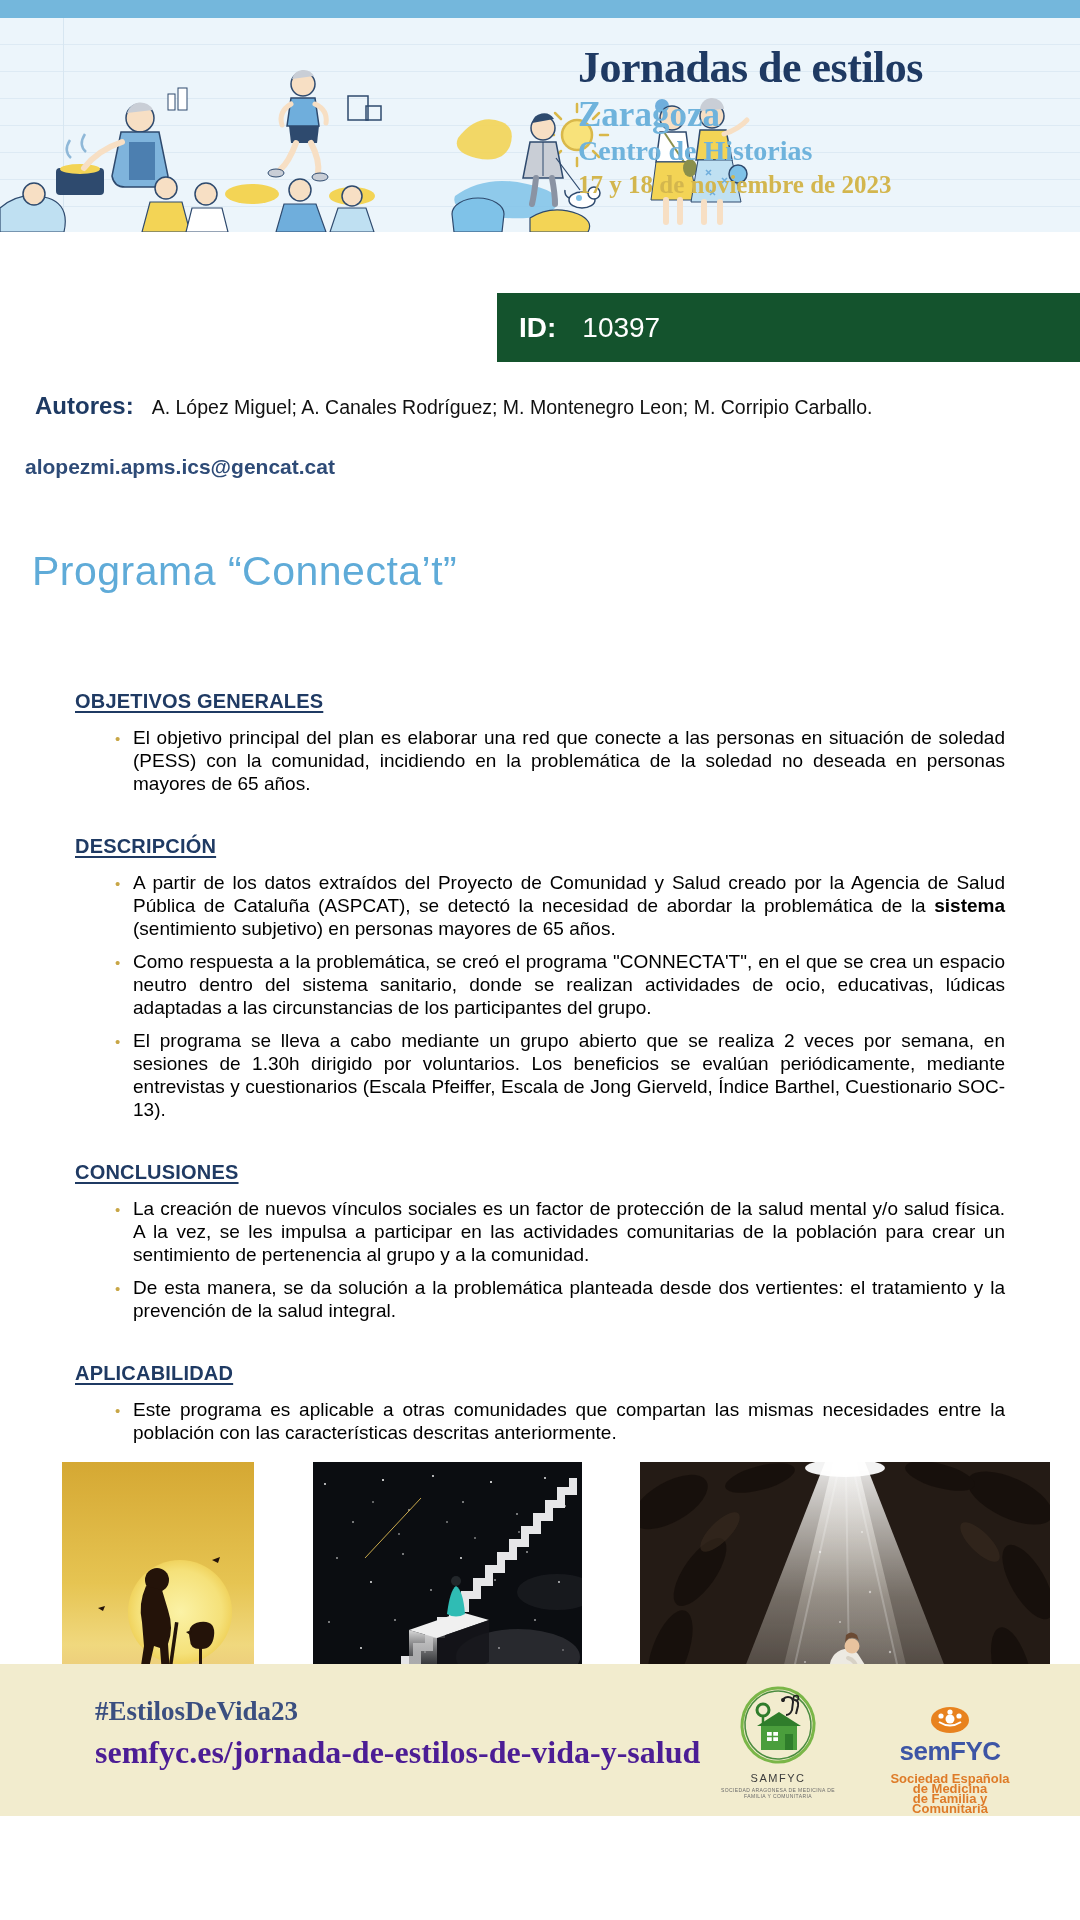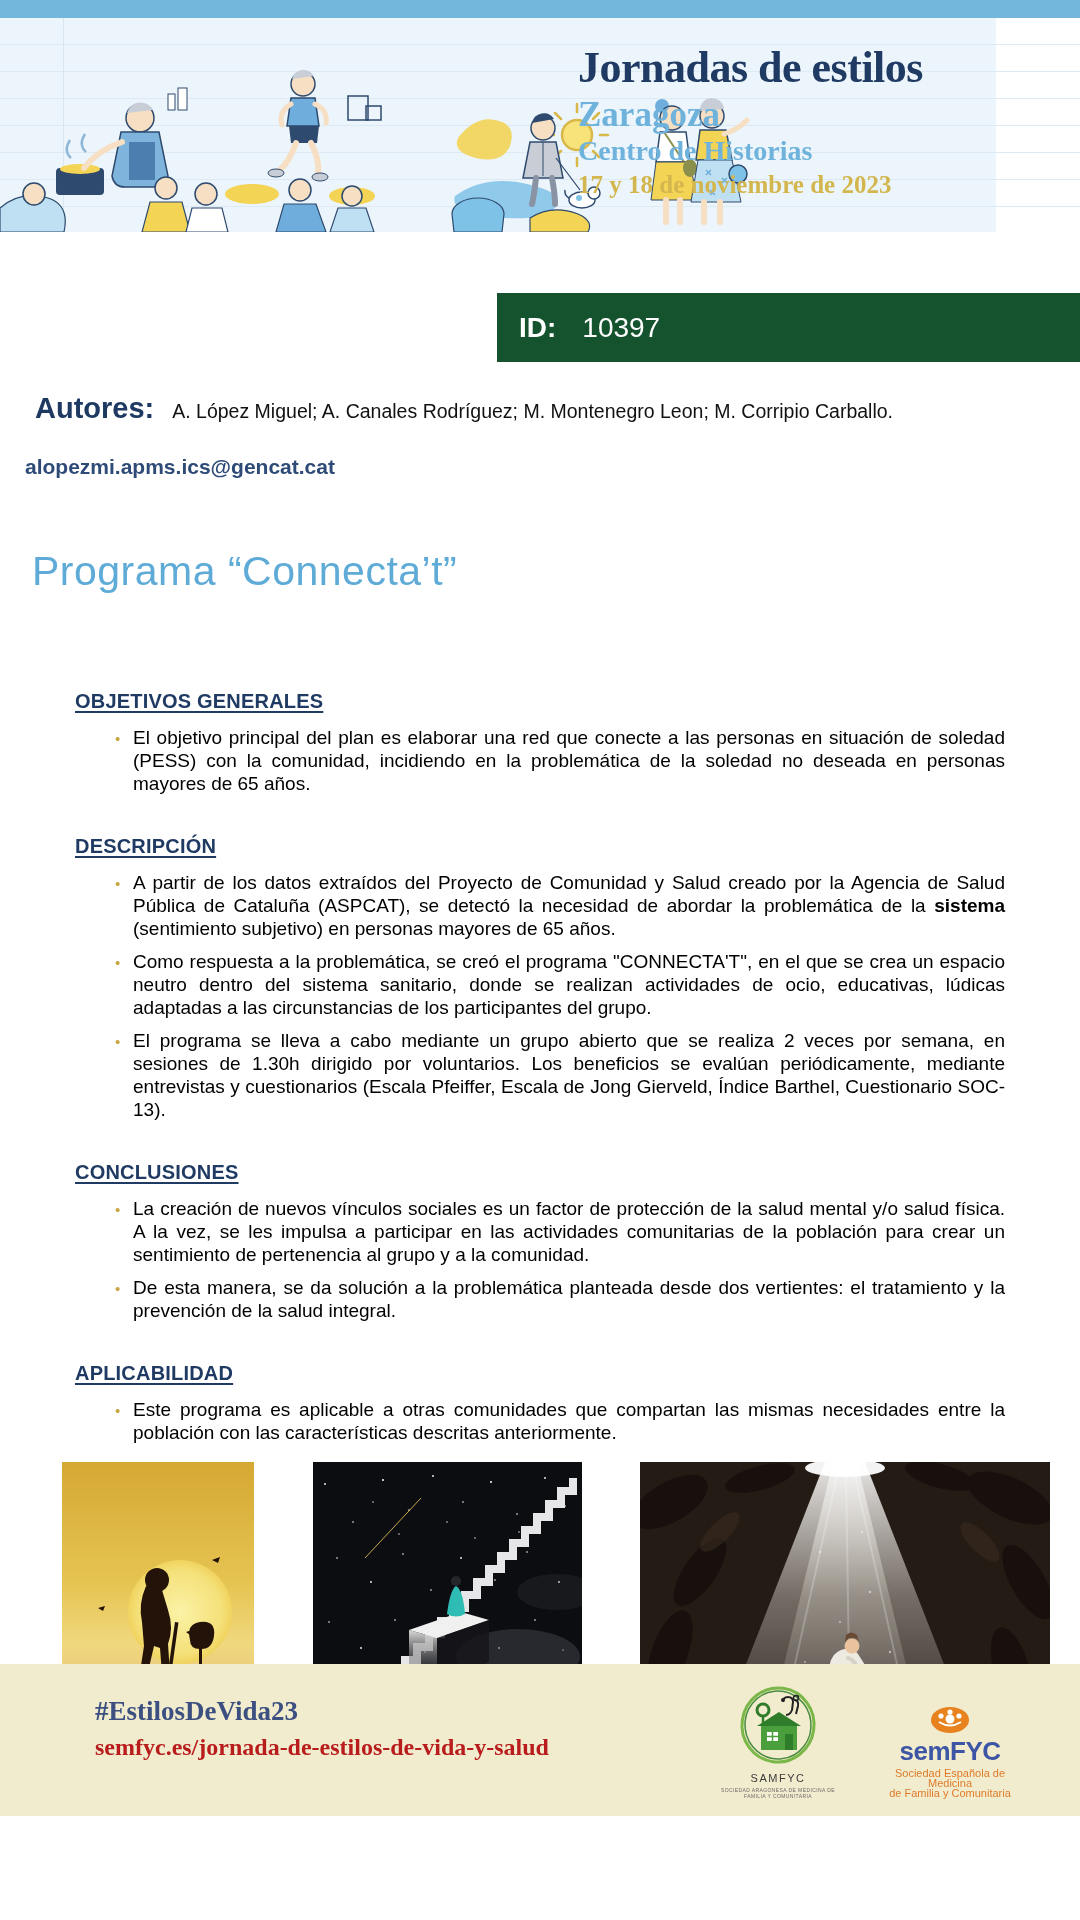--- a/index.html
+++ b/index.html
@@ -1,21 +1,21 @@
 <!DOCTYPE html>
 <html><head>
 <meta charset="utf-8">
 <style>
   html,body{margin:0;padding:0;}
   body{
     width:1080px;height:1920px;position:relative;overflow:hidden;
     background:#ffffff;font-family:"Liberation Sans","DejaVu Sans",sans-serif;
   }
   
-  .header{position:absolute;left:0;top:0;width:996px;height:232px;background:#ECF5FB;}
+  .header{position:absolute;left:0;top:0;width:1080px;height:232px;background:#ECF5FB;}
   .header .ruled{
     position:absolute;left:0;top:18px;width:1080px;height:214px;
     background-image:repeating-linear-gradient(to bottom,transparent 0 26px,#DDEAF4 26px 27px);
   }
   .header .vline{position:absolute;left:63px;top:18px;width:1px;height:214px;background:#D7E6F1;}
   .topbar{position:absolute;left:0;top:0;width:1080px;height:18px;background:#74B7DC;}
   .illustration{position:absolute;left:0;top:18px;width:1080px;height:214px;}
   .title-block{position:absolute;left:578px;top:44px;width:470px;font-family:"Liberation Serif","DejaVu Serif",serif;}
   .event-title{font-size:44px;line-height:47px;font-weight:bold;color:#1F3A63;letter-spacing:-0.5px;}
   .event-city{font-size:35px;line-height:36px;font-weight:bold;color:#6FB3DC;margin-top:6px;}
@@ -23,21 +23,21 @@
   .event-dates{font-size:25px;line-height:27px;font-weight:bold;color:#D3B64E;margin-top:6px;}
   
   .id-badge{
     position:absolute;left:497px;top:293px;width:583px;height:69px;background:#14532d;
     display:flex;align-items:center;padding-left:22px;box-sizing:border-box;gap:26px;
   }
   .id-label{color:#fff;font-size:28px;font-weight:bold;}
   .id-value{color:#fff;font-size:28px;}
   
   .authors-row{position:absolute;left:35px;top:392px;width:1000px;display:flex;align-items:baseline;}
-  .authors-label{font-size:29px;font-weight:bold;color:#1E3A63;}
+  .authors-label{font-size:24px;font-weight:bold;color:#1E3A63;}
   .authors-names{font-size:19.5px;color:#111;margin-left:18px;}
   .email{position:absolute;left:25px;top:455px;font-size:21px;font-weight:bold;color:#2E4B77;}
   .poster-title{position:absolute;left:32px;top:548px;font-size:41px;color:#5FABD8;letter-spacing:0.5px;}
   
   .sections{position:absolute;left:75px;top:690px;width:930px;}
   .section{margin-bottom:40px;}
   .section-heading{
     font-size:20px;font-weight:bold;color:#1F3A63;text-decoration:underline;
     text-underline-offset:3px;letter-spacing:0.2px;margin-bottom:13px;
   }
@@ -56,28 +56,28 @@
   #photo2{left:313px;width:269px;}
   #photo3{left:640px;width:410px;}
   
   .footer{position:absolute;left:0;top:1664px;width:1080px;height:152px;background:#F2ECCE;}
   .footer-hashtag{
     position:absolute;left:95px;top:32px;font-family:"Liberation Serif","DejaVu Serif",serif;
     font-size:27px;font-weight:bold;color:#3B4F80;
   }
   .footer-url{
     position:absolute;left:95px;top:70px;font-family:"Liberation Serif","DejaVu Serif",serif;
-    font-size:24px;font-weight:bold;color:#b91c1c;
+    font-size:32px;font-weight:bold;color:#4c1d95;
   }
   .samfyc{position:absolute;left:713px;top:20px;width:130px;text-align:center;}
   .samfyc-name{font-size:11px;letter-spacing:1.5px;color:#3c3c3c;margin-top:2px;}
   .samfyc-sub{font-size:5px;line-height:6px;color:#6a6a6a;letter-spacing:0.4px;margin-top:3px;}
   .semfyc{position:absolute;left:885px;top:42px;width:130px;text-align:center;}
   .semfyc-name{font-size:26px;font-weight:bold;color:#3D55A5;letter-spacing:-0.5px;line-height:26px;}
-  .semfyc-sub{font-size:11px;line-height:10px;font-weight:normal;color:#DE7B28;margin-top:4px;}
+  .semfyc-sub{font-size:13px;line-height:10px;font-weight:bold;color:#DE7B28;margin-top:10px;}
 </style>
 </head>
 <body>
 
 <div class="header">
   <div class="ruled"></div>
   <div class="vline"></div>
   <div class="topbar"></div>
 
   <svg class="illustration" viewBox="0 0 1080 214" aria-hidden="true">

